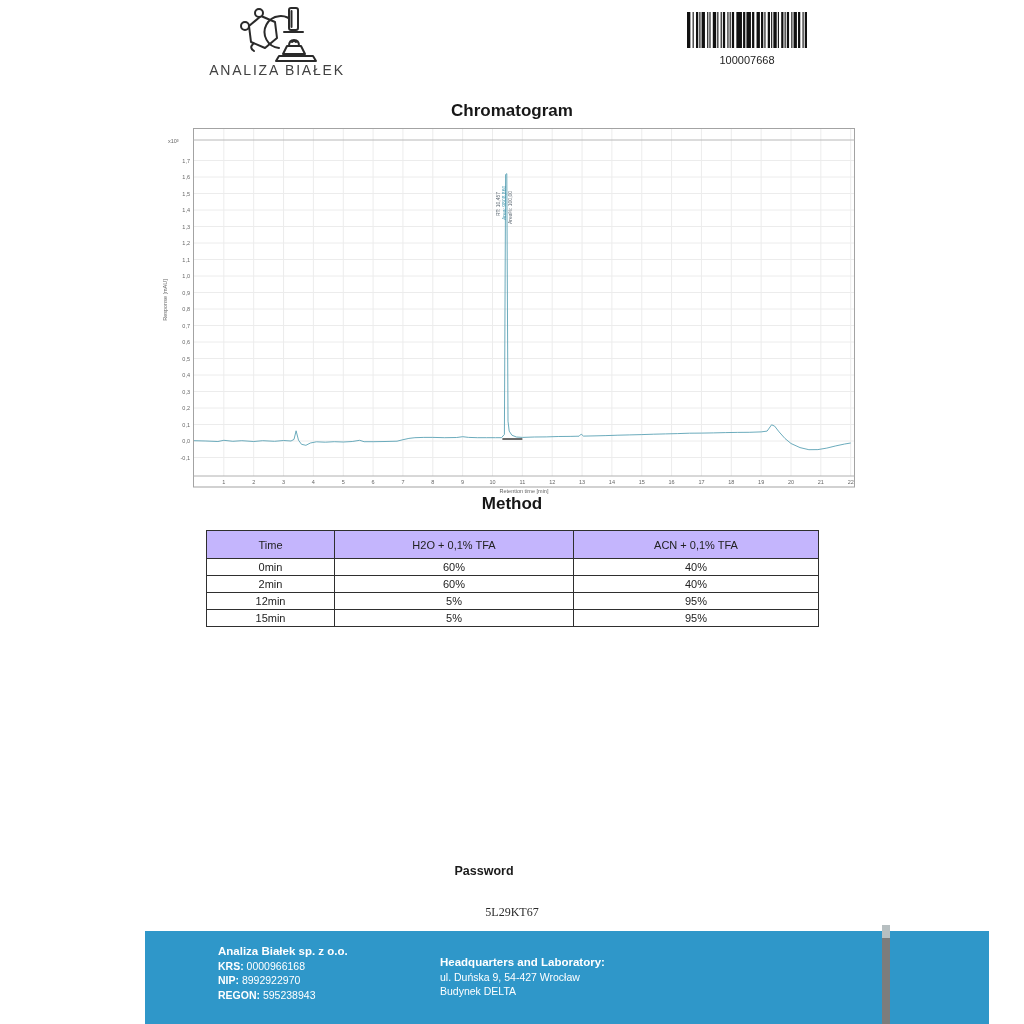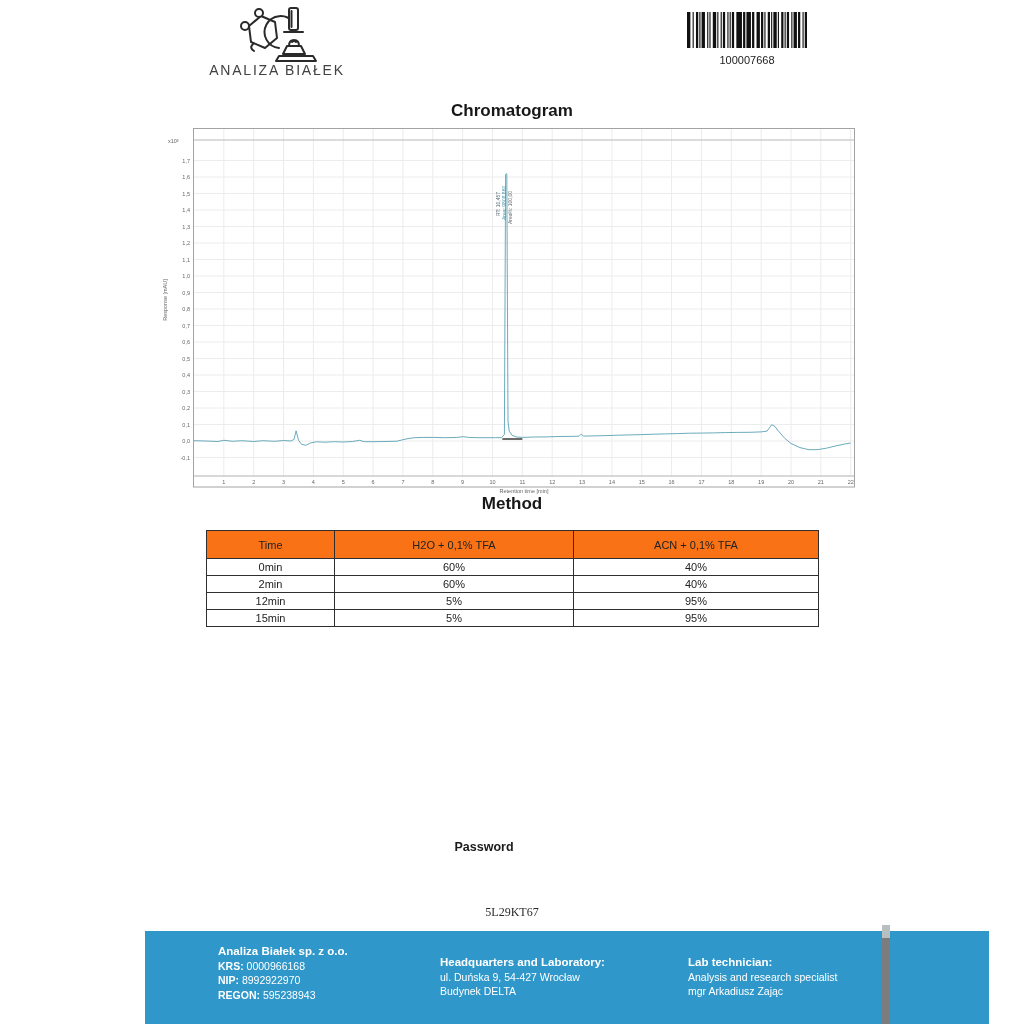--- a/index.html
+++ b/index.html
@@ -19,26 +19,26 @@
   #chromatogram-title { top:101px; }
   #method-title { top:494px; }
 
   
   #chart { left:160px; top:128px; width:700px; height:372px; }
 
   
   #method-table { left:206px; top:530px; width:612px; border-collapse:collapse; table-layout:fixed; }
   #method-table th, #method-table td { border:1px solid #2f2f2f; font-size:11px; font-weight:normal;
     text-align:center; color:#222; }
-  #method-table th { background:#f97316; height:28px; }
+  #method-table th { background:#c4b5fd; height:28px; }
   #method-table td { background:#ffffff; height:17px; }
   .col-time { width:128px; } .col-a { width:239px; } .col-b { width:245px; }
 
   
-  #password-label { left:0; top:840px; width:968px; text-align:center; font-size:12.5px; font-weight:bold; color:#1b1b1b; }
+  #password-label { left:0; top:864px; width:968px; text-align:center; font-size:12.5px; font-weight:bold; color:#1b1b1b; }
   #password-value { left:0; top:905px; width:1024px; text-align:center; font-size:12px; color:#2a2a2a;font-family:Liberation Serif, serif; }
 
   
   #footer { left:145px; top:931px; width:844px; height:93px; background:#2f97c9; color:#ffffff; }
   .fcol { position:absolute; font-size:10.5px; line-height:14.5px; }
   .fcol .ftitle { font-weight:bold; font-size:11.5px; }
   .fcol b { font-weight:bold; }
   #fcol-company { left:73px; top:13px; }
   #fcol-hq { left:295px; top:24px; }
   #fcol-tech { left:543px; top:24px; }
@@ -246,21 +246,16 @@
     <div class="ftitle">Analiza Białek sp. z o.o.</div>
     <div><b>KRS:</b> <span>0000966168</span></div>
     <div><b>NIP:</b> <span>8992922970</span></div>
     <div><b>REGON:</b> <span>595238943</span></div>
   </div>
   <div id="fcol-hq" class="fcol">
     <div class="ftitle">Headquarters and Laboratory:</div>
     <div>ul. Duńska 9, 54-427 Wrocław</div>
     <div>Budynek DELTA</div>
   </div>
-  <div id="fcol-tech" class="fcol">
-    <div class="ftitle">Lab technician:</div>
-    <div>Analysis and research specialist</div>
-    <div>mgr Arkadiusz Zając</div>
-  </div>
 </div>
 
 <div id="scroll-light" class="abs"></div>
 <div id="scroll-dark" class="abs"></div>
 
 </body></html>

